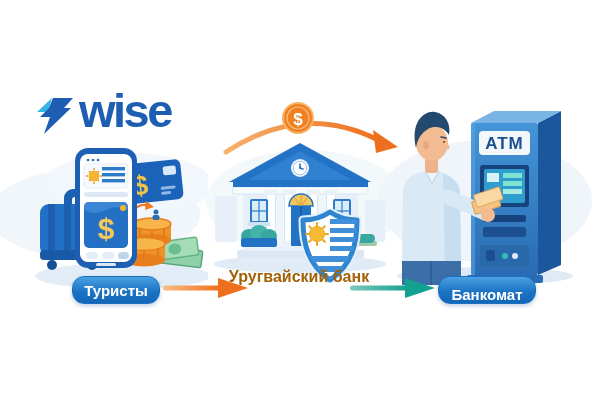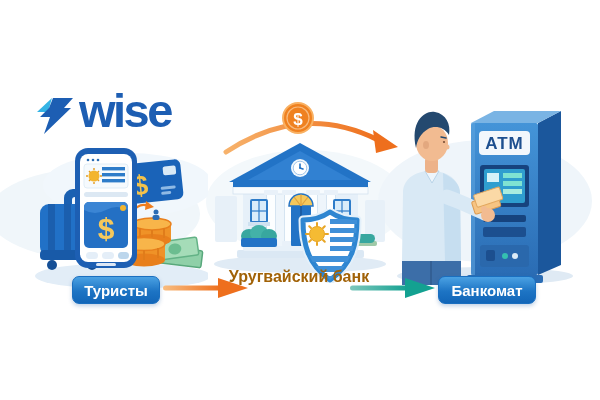--- a/index.html
+++ b/index.html
@@ -13,25 +13,25 @@
   .logo{position:absolute;left:33px;top:94px;display:flex;z-index:2;}
   .logo-flag{width:40px;height:42px;margin-right:6px;}
   .logo-word{
     font-size:47px;font-weight:bold;color:#1d5eb3;letter-spacing:-2.5px;
     line-height:40px;transform:translateY(-3px);
   }
   
   .pill{
     position:absolute;height:26px;z-index:3;display:flex;align-items:center;justify-content:center;
     background:linear-gradient(180deg,#4aa1e3 0%,#1d74c4 55%,#1266b8 100%);
-    border:1px solid #1a6fc0;border-radius:7px;color:#ffffff;font-weight:bold;font-size:15px;
+    border:1px solid #1a6fc0;border-radius:12px;color:#ffffff;font-weight:bold;font-size:15px;
     box-shadow:0 2px 4px rgba(30,90,160,.28);
   }
   .pill-tourists{left:72px;top:276px;width:86px;}
-  .pill-atm{left:438px;top:276px;width:96px;}
+  .pill-atm{left:438px;top:276px;width:96px;align-items:flex-end;}
   .bank-label{
     position:absolute;left:224px;top:268px;width:150px;z-index:3;text-align:center;
     color:#a16207;font-weight:bold;font-size:16px;line-height:17px;
   }
   .flow-arrow{position:absolute;z-index:3;}
 </style>
 </head>
 <body>
 
 <div class="stage">

